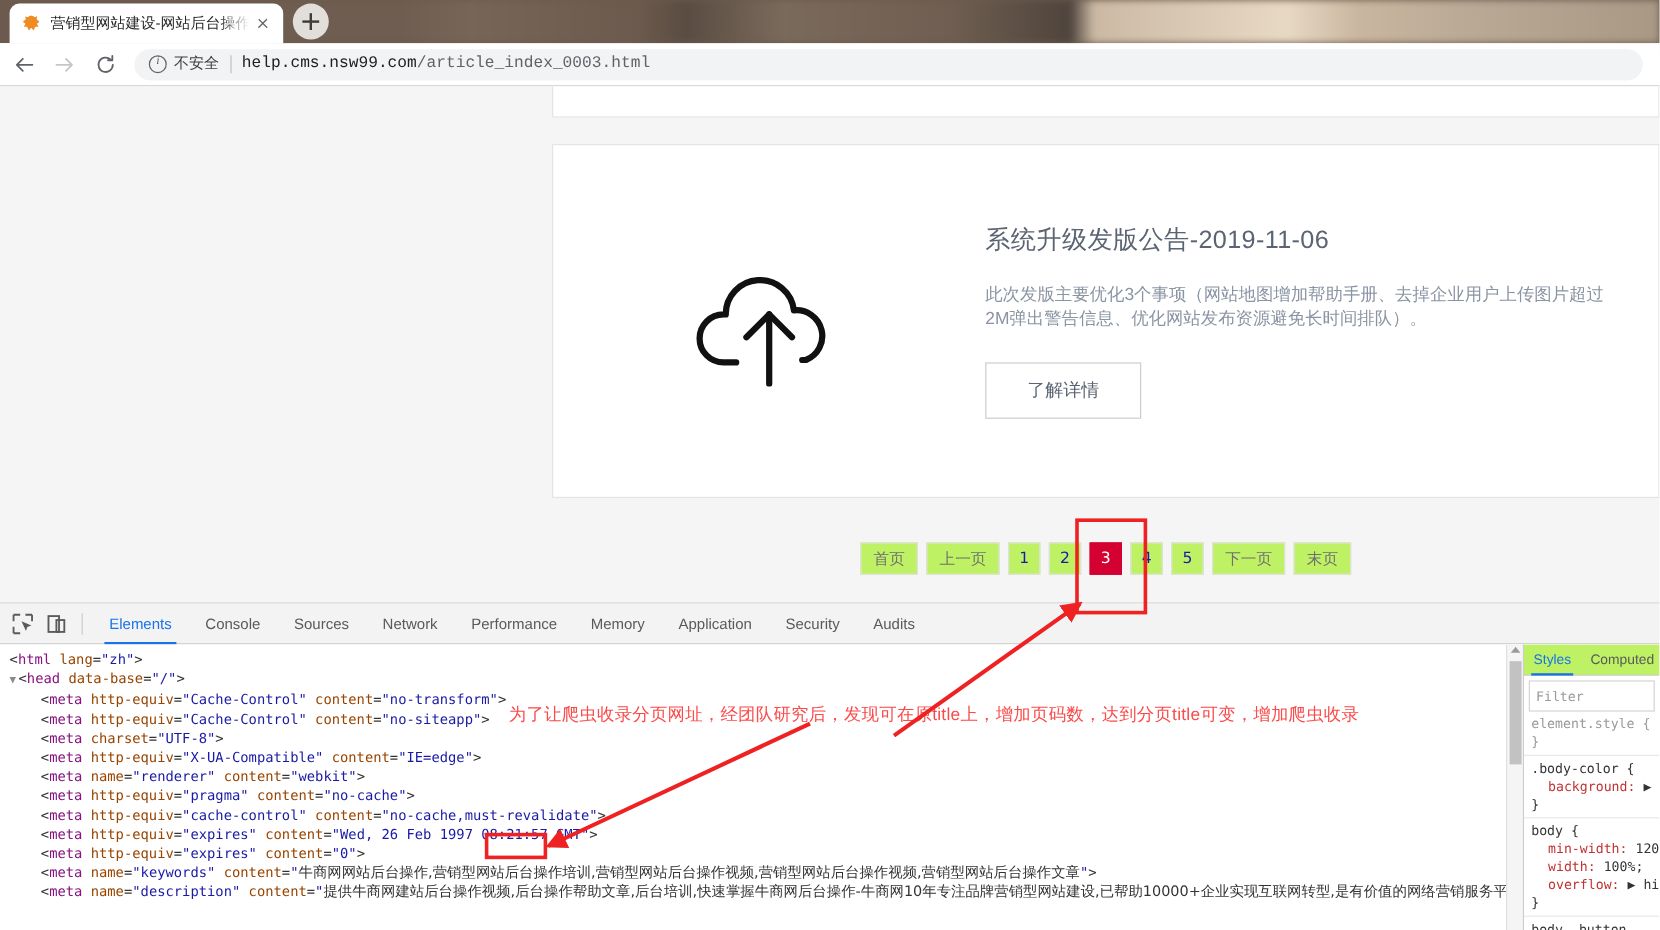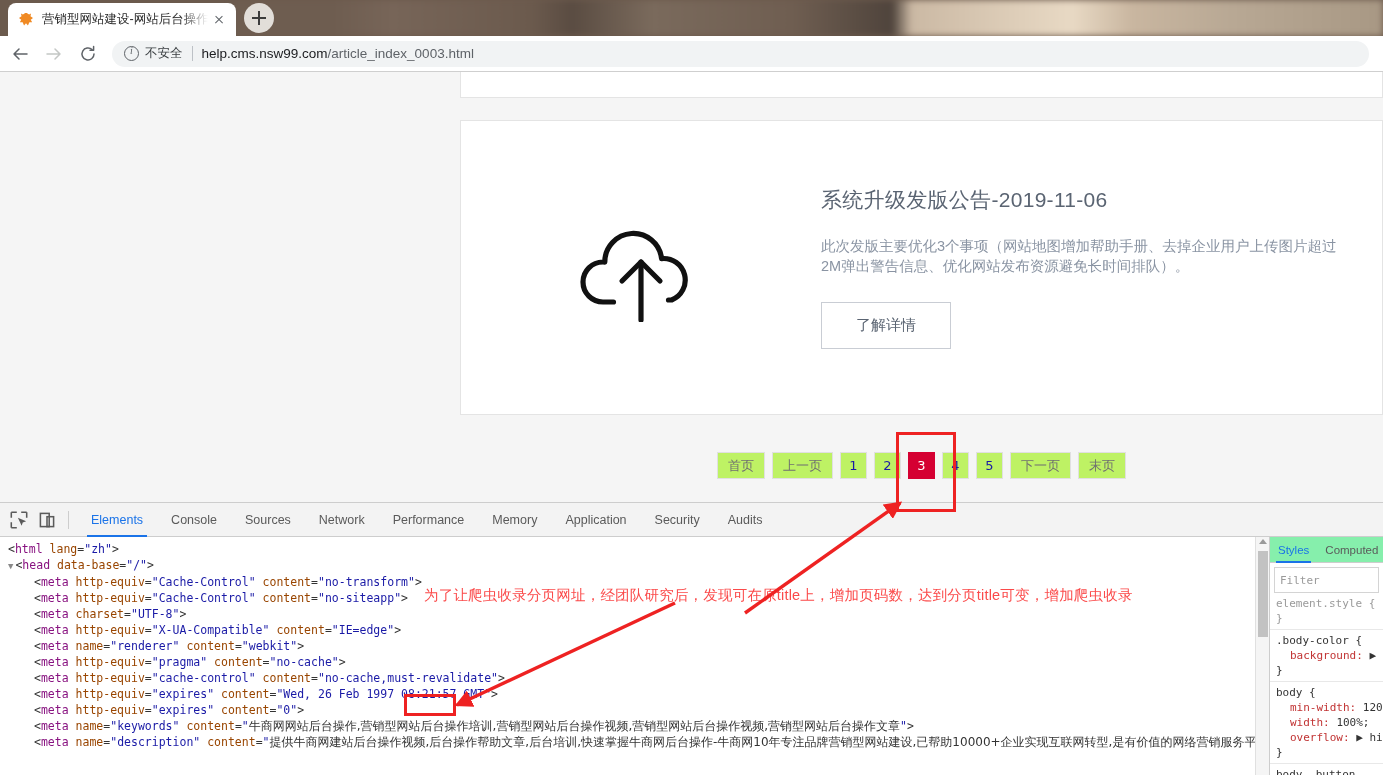--- a/index.html
+++ b/index.html
@@ -101,21 +101,21 @@
   }
   .info-icon::before {
     content: "i"; position: absolute; left: 0; right: 0; top: -2.5px;
     text-align: center; font-size: 10px; font-style: italic;
     color: #5f6368; font-family: "Liberation Serif", serif;
   }
   .not-secure { font-size: 12.5px; color: #3c4043; white-space: nowrap; }
   .omni-divider {
     width: 1px; height: 15px; background: #bdc1c6; margin: 0 9px;
   }
-  .url-text { font-size: 13.5px; color: #5f6368; white-space: nowrap; }
+  .url-text { font-size: 13.5px; color: #5f6368; white-space: nowrap; font-family: Liberation Mono, monospace; }
   .url-host { color: #202124; }
 
   
   .viewport {
     position: absolute; top: 72px; left: 0; width: 1383px; height: 430px;
     background: #f5f5f5; overflow: hidden;
   }
   .page-col {
     position: absolute; left: 460px; top: 0; width: 923px;
   }
@@ -232,21 +232,21 @@
   .dt-scroll-thumb {
     position: absolute; top: 14px; left: 2px; width: 10px; height: 86px;
     background: #c2c2c2; cursor: pointer;
   }
 
   .dt-styles {
     flex: 0 0 114px; border-left: 1px solid #cdcdcd; background: #ffffff;
     position: relative; overflow: hidden;
   }
   .st-tabbar {
-    height: 26px; background: #86efac; border-bottom: 1px solid #cdcdcd;
+    height: 26px; background: #bef264; border-bottom: 1px solid #cdcdcd;
     display: flex; align-items: center;
   }
   .st-tab {
     padding: 0 8px; height: 26px; display: flex; align-items: center;
     font-family: "Liberation Sans", sans-serif; font-size: 11.5px;
     color: #5a5a5a; cursor: pointer; position: relative; white-space: nowrap;
   }
   .st-tab.sel { color: #1a73e8; }
   .st-tab.sel::after {
     content: ""; position: absolute; left: 6px; right: 6px; bottom: 0;

